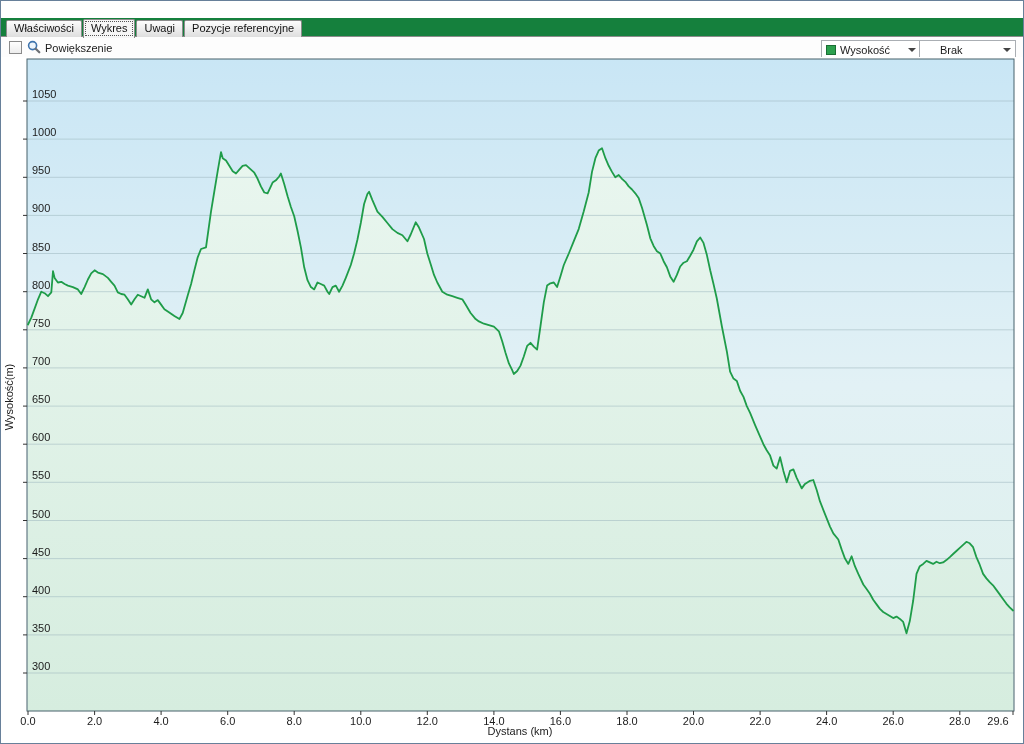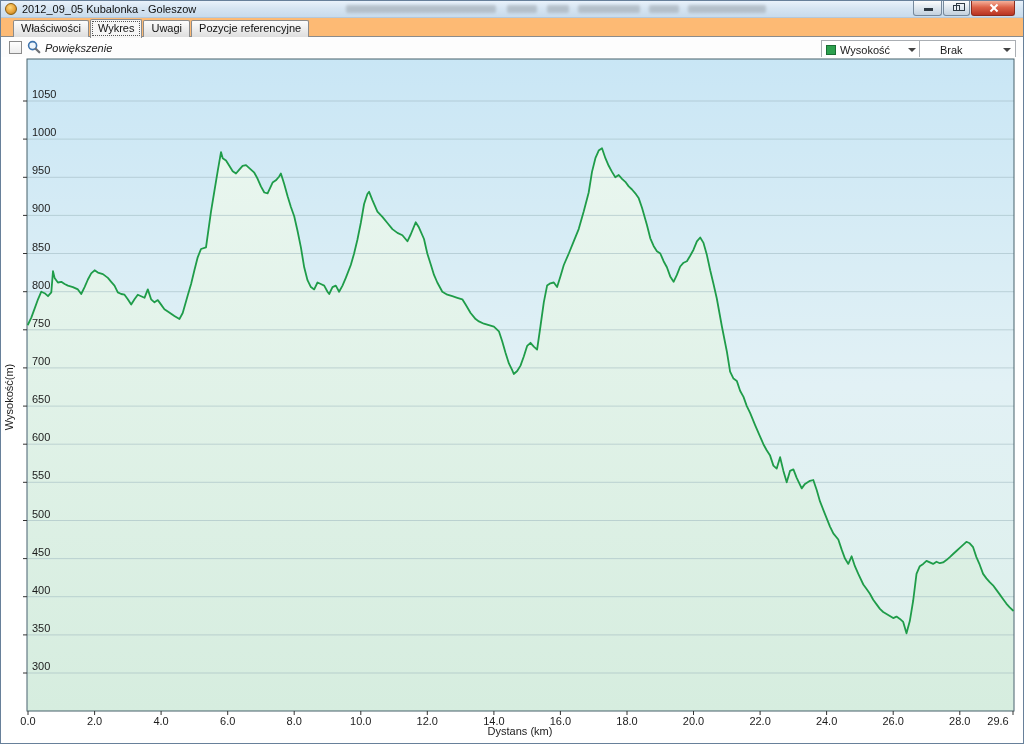--- a/index.html
+++ b/index.html
@@ -37,39 +37,39 @@
   }
   .glyph-min{position:absolute;left:10px;bottom:4px;width:9px;height:3px;background:#2f3a44;}
   .glyph-restore{position:absolute;left:9px;top:4px;width:7px;height:6px;border:1px solid #2f3a44;background:#e8eef4;}
   .glyph-restore:before{content:"";position:absolute;left:2px;top:-3px;width:7px;height:6px;border:1px solid #2f3a44;}
   .glyph-x1,.glyph-x2{position:absolute;left:17px;top:6px;width:10px;height:2px;background:#fff;}
   .glyph-x1{transform:rotate(45deg);}
   .glyph-x2{transform:rotate(-45deg);}
   
   .tabbar{
     position:absolute;left:0;top:17px;width:100%;height:19px;
-    background:#fdba74;border-bottom:1px solid #8b8b8b;padding-left:12px;
+    background:#15803d;border-bottom:1px solid #8b8b8b;padding-left:5px;
   }
   .tab{
     display:inline-block;position:relative;margin-top:2px;height:17px;line-height:15px;
     padding:0 7px;border:1px solid #8b8b8b;border-bottom:none;border-radius:2px 2px 0 0;
     background:linear-gradient(180deg,#fdfdfd,#dedede);margin-right:1px;cursor:default;color:#111;
   }
   .tab.active{
     background:#f6f6f6;height:19px;margin-top:0;line-height:17px;margin-bottom:-1px;z-index:2;
     outline:1px dotted #555;outline-offset:-3px;
   }
   
   .toolbar{position:absolute;left:0;top:36px;width:100%;height:21px;background:#fdfdfd;}
   .checkbox{
     position:absolute;left:8px;top:4px;width:13px;height:13px;
     border:1px solid #8a8a8a;background:linear-gradient(180deg,#fefefe,#ededed);
   }
   .zoom-icon{position:absolute;left:26px;top:3px;width:14px;height:14px;}
-  .zoom-label{position:absolute;left:44px;top:5px;color:#1b1b1b;font-style:italic;}
+  .zoom-label{position:absolute;left:44px;top:5px;color:#1b1b1b;}
   .combo{
     position:absolute;top:3px;height:19px;border:1px solid #aaaeb3;background:#fff;
     display:flex;align-items:center;padding:0 4px;cursor:default;
   }
   .combo.first{left:820px;width:100px;}
   .combo.second{left:918px;width:97px;padding-left:20px;}
   .swatch{width:10px;height:10px;background:#2da14f;border:1px solid #1b6e35;margin-right:4px;flex:0 0 auto;}
   .combo .val{flex:1 1 auto;white-space:nowrap;overflow:hidden;}
   .combo .arrow{
     width:0;height:0;border-left:4px solid transparent;border-right:4px solid transparent;
@@ -77,42 +77,20 @@
   }
   
   .chart-area{position:absolute;left:0;top:56px;width:1024px;height:688px;background:#fff;}
   svg text{font-family:"Liberation Sans",sans-serif;}
 </style>
 </head>
 <body>
 
 <div class="window">
 
-  <div class="titlebar">
-    <div class="app-icon"></div>
-    <span class="title-text">2012_09_05 Kubalonka - Goleszow</span>
-    <div class="blur-band" style="left:345px;width:150px;"></div>
-    <div class="blur-band" style="left:506px;width:30px;"></div>
-    <div class="blur-band" style="left:546px;width:22px;"></div>
-    <div class="blur-band" style="left:577px;width:62px;"></div>
-    <div class="blur-band" style="left:648px;width:30px;"></div>
-    <div class="blur-band" style="left:687px;width:78px;"></div>
-    <div class="winbtns">
-      <div class="winbtn min">
-          <div class="glyph-min"></div>
-        </div>
-      <div class="winbtn max">
-          <div class="glyph-restore"></div>
-        </div>
-      <div class="winbtn close">
-          <div class="glyph-x1"></div>
-          <div class="glyph-x2"></div>
-        </div>
-    </div>
-  </div>
 
   <div class="tabbar">
     <span class="tab">Właściwości</span><span class="tab active">Wykres</span><span class="tab">Uwagi</span><span class="tab">Pozycje referencyjne</span>
   </div>
 
   <div class="toolbar">
     <div class="checkbox"></div>
     <svg class="zoom-icon" viewBox="0 0 14 14">
       <circle cx="5.6" cy="5.6" r="4" fill="#eef5fb" stroke="#3f74ad" stroke-width="1.6"></circle>
       <line x1="8.7" y1="8.7" x2="12.3" y2="12.3" stroke="#6b6f74" stroke-width="2.2" stroke-linecap="round"></line>

